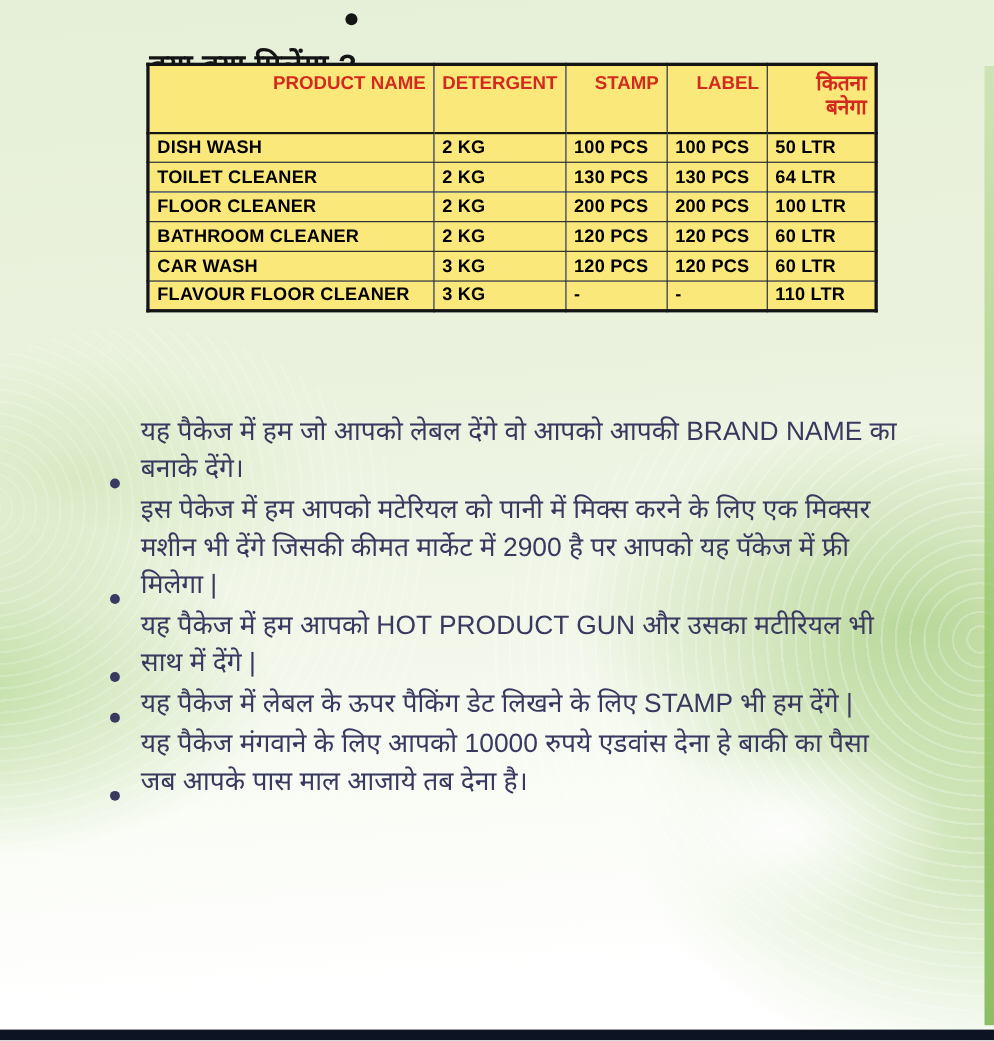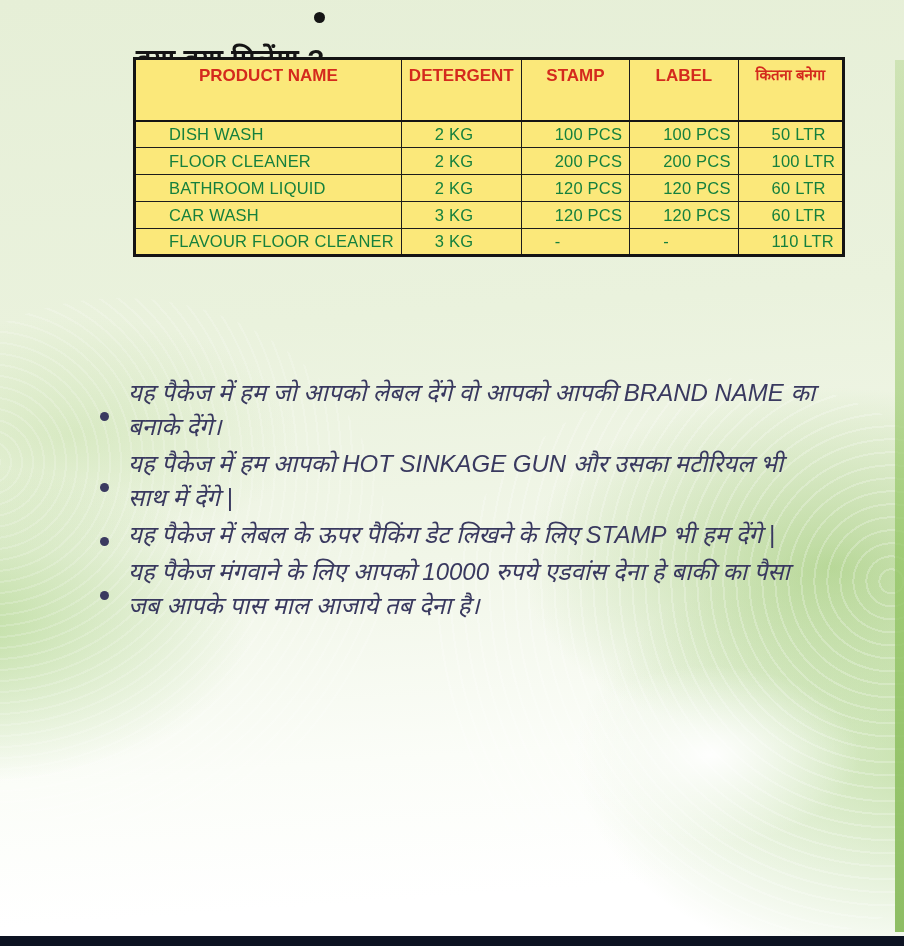--- a/index.html
+++ b/index.html
@@ -71,45 +71,43 @@
   .product-table th, .product-table td {
     border: 1.6px solid #1c1c1c;
     background: #fbe87a;
     padding: 2px 7px;
     overflow: hidden; white-space: nowrap;
   }
   .product-table th {
     height: 62px;
     color: #d42a1d;
     font-size: 17px; font-weight: 700;
-    text-align: center; vertical-align: top;
+    text-align: right; vertical-align: top;
     padding-top: 6px;
     border-bottom: 2.4px solid #141414;
   }
   .product-table th.hindi {
-    font-size: 15px; line-height: 1.15;
+    font-size: 19px; line-height: 1.15;
     white-space: normal;
   }
   .product-table td {
     height: 27px;
-    color: #15803d;
-    font-size: 16.5px; font-weight: 400;
+    color: #000000;
+    font-size: 16.5px; font-weight: 700;
     letter-spacing: 0.2px;
-    padding-left: 33px;
   }
 
   
   .notes-list {
     position: absolute; left: 100px; top: 376px; width: 716px;
     list-style: none;
   }
   .notes-list li {
-    display: flex; align-items: center;
+    display: flex; align-items: flex-end;
     margin-bottom: 3px;
-    font-style: italic;
   }
   .note-dot {
     flex: 0 0 auto;
     width: 9px; height: 9px; border-radius: 50%;
     background: #3a3a60; margin: 13px 19px 0 0;
   }
   .note-text {
     font-size: 24px; line-height: 34px;
     color: #39395f; font-weight: 500;
     width: 688px;
@@ -149,28 +147,35 @@
     </thead>
     <tbody>
         <tr>
           <td>DISH WASH</td>
           <td>2 KG</td>
           <td>100 PCS</td>
           <td>100 PCS</td>
           <td>50 LTR</td>
         </tr>
         <tr>
+          <td>TOILET CLEANER</td>
+          <td>2 KG</td>
+          <td>130 PCS</td>
+          <td>130 PCS</td>
+          <td>64 LTR</td>
+        </tr>
+        <tr>
           <td>FLOOR CLEANER</td>
           <td>2 KG</td>
           <td>200 PCS</td>
           <td>200 PCS</td>
           <td>100 LTR</td>
         </tr>
         <tr>
-          <td>BATHROOM LIQUID</td>
+          <td>BATHROOM CLEANER</td>
           <td>2 KG</td>
           <td>120 PCS</td>
           <td>120 PCS</td>
           <td>60 LTR</td>
         </tr>
         <tr>
           <td>CAR WASH</td>
           <td>3 KG</td>
           <td>120 PCS</td>
           <td>120 PCS</td>
@@ -186,21 +191,25 @@
       </tbody>
   </table>
 
   <ul class="notes-list">
       <li>
         <span class="note-dot"></span>
         <span class="note-text">यह पैकेज में हम जो आपको लेबल देंगे वो आपको आपकी BRAND NAME का बनाके  देंगे।</span>
       </li>
       <li>
         <span class="note-dot"></span>
-        <span class="note-text">यह पैकेज में हम आपको HOT SINKAGE GUN और उसका मटीरियल भी साथ में देंगे |</span>
+        <span class="note-text">इस पेकेज में हम आपको मटेरियल को पानी में मिक्स करने के लिए एक मिक्सर मशीन भी देंगे जिसकी कीमत मार्केट में 2900 है पर आपको यह पॅकेज में फ्री मिलेगा |</span>
+      </li>
+      <li>
+        <span class="note-dot"></span>
+        <span class="note-text">यह पैकेज में हम आपको HOT PRODUCT GUN और उसका मटीरियल भी साथ में देंगे |</span>
       </li>
       <li>
         <span class="note-dot"></span>
         <span class="note-text">यह पैकेज में लेबल के ऊपर पैकिंग डेट लिखने के लिए STAMP भी हम देंगे |</span>
       </li>
       <li>
         <span class="note-dot"></span>
         <span class="note-text">यह पैकेज मंगवाने के लिए आपको 10000 रुपये एडवांस देना हे  बाकी का पैसा जब आपके पास माल आजाये तब देना है।</span>
       </li>
     </ul>

